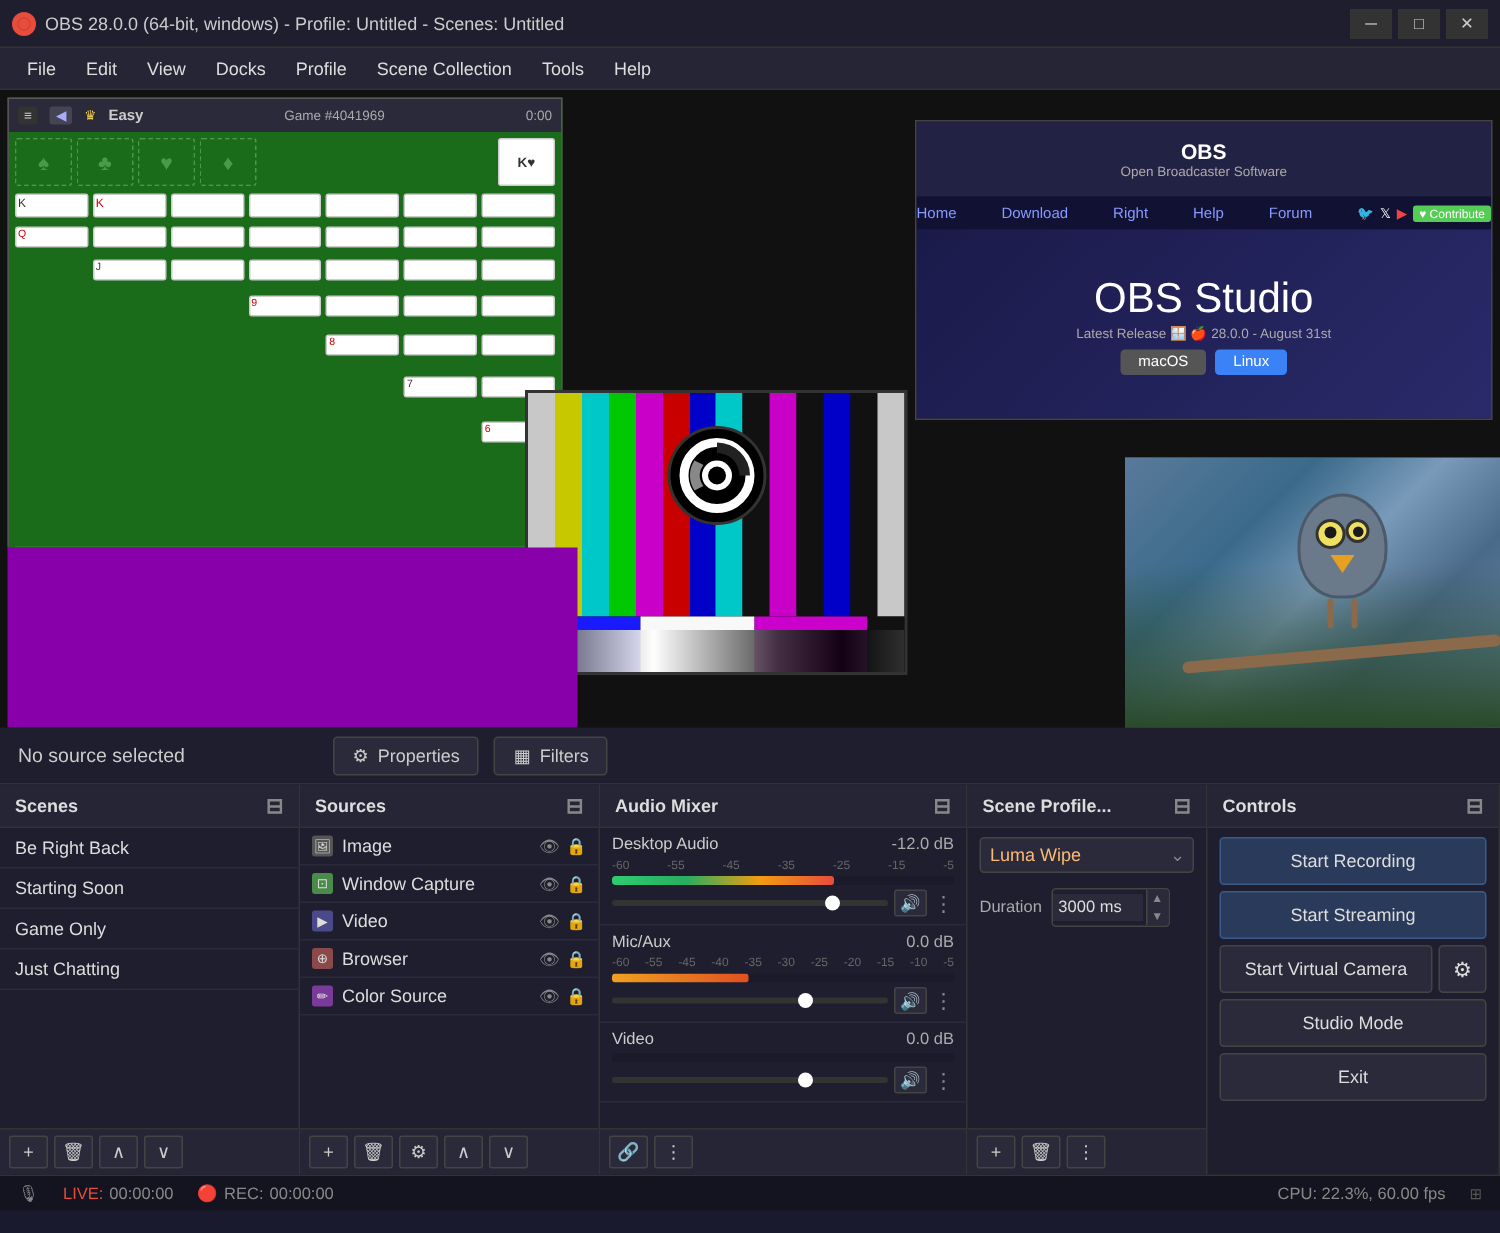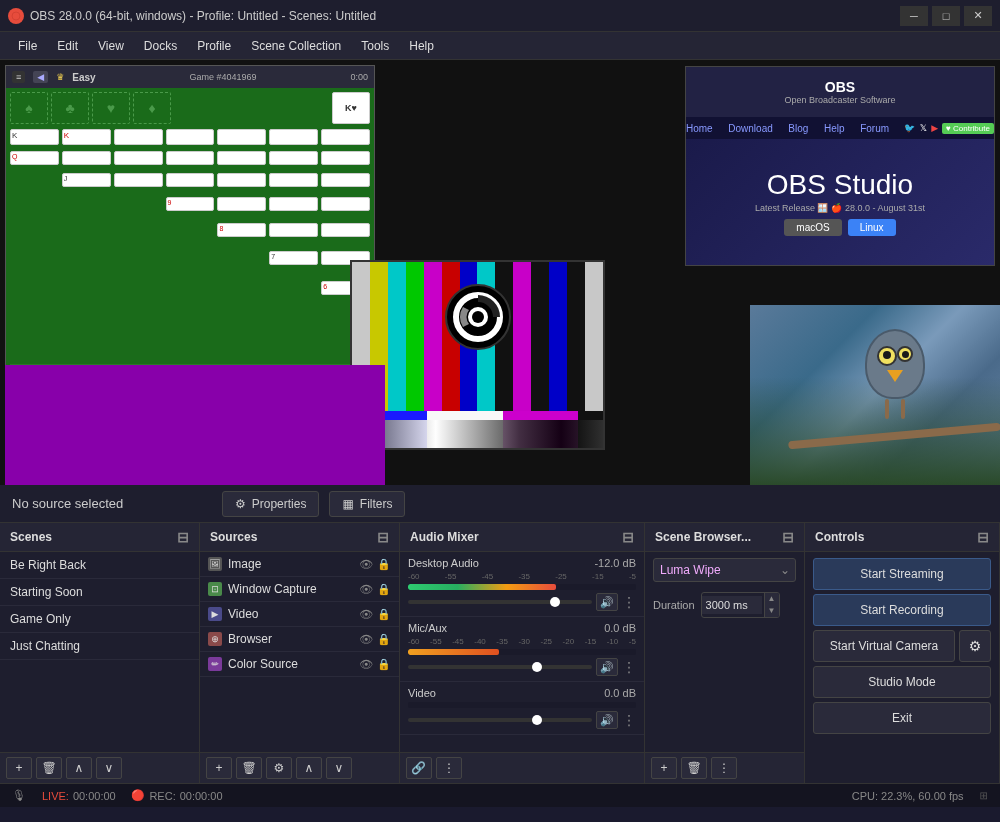--- a/index.html
+++ b/index.html
@@ -87,22 +87,22 @@
       display: flex; align-items: center;
       padding: 0 6px;
       font-size: 10px;
       color: #ccc;
       gap: 8px;
     }
 
     
     .obs-website {
       position: absolute;
-      top: 6px; right: 5px;
-      width: 310px; height: 200px;
+      top: 20px; right: 5px;
+      width: 385px; height: 200px;
       background: #1a1a3a;
       border: 1px solid #444;
       overflow: hidden;
     }
     .obs-website-header {
       background: #222244;
       height: 50px;
       display: flex; align-items: center; justify-content: center;
       flex-direction: column;
     }
@@ -557,21 +557,21 @@
   </div>
 
   <div class="obs-website">
     <div class="obs-website-header">
       <div style="font-size:14px; font-weight:bold; color:white;">OBS</div>
       <div style="font-size:9px; color:#aaa;">Open Broadcaster Software</div>
     </div>
     <div class="obs-website-nav">
       <span>Home</span>
       <span>Download</span>
-      <span>Blog</span>
+      <span>Right</span>
       <span>Help</span>
       <span>Forum</span>
       <span style="display:flex; gap:4px; color:#fff; font-size:9px;">
         <span style="color:#1da1f2;">🐦</span>
         <span>𝕏</span>
         <span style="color:#ee4444;">▶</span>
         <span style="background:#5c5; color:#fff; padding:1px 4px; border-radius:2px; font-size:8px;">♥ Contribute</span>
       </span>
     </div>
     <div class="obs-website-content">
@@ -844,26 +844,26 @@
       </div>
     </div>
     <div class="audio-panel-footer">
       <button class="toolbar-btn">🔗</button>
       <button class="toolbar-btn">⋮</button>
     </div>
   </div>
 
   <div class="panel transitions-panel">
     <div class="panel-header">
-      <span>Scene Browser...</span>
+      <span>Scene Profile...</span>
       <span class="panel-header-icon">⊟</span>
     </div>
     <div style="flex:1;">
       <div style="position:relative; margin:6px 8px;">
-        <select style="width:100%; background:#2a2a3a; border:1px solid #444; color:#f0abfc; padding:4px 6px; font-size:12px; cursor:pointer; border-radius:3px; appearance:none;">
+        <select style="width:100%; background:#2a2a3a; border:1px solid #444; color:#fdba74; padding:4px 6px; font-size:12px; cursor:pointer; border-radius:3px; appearance:none;">
           <option>Luma Wipe</option>
           <option>Cut</option>
           <option>Fade</option>
           <option>Swipe</option>
         </select>
         <span style="position:absolute; right:6px; top:50%; transform:translateY(-50%); color:#888; pointer-events:none;">⌄</span>
       </div>
       <div class="transition-row">
         <span class="transition-label">Duration</span>
         <div style="display:flex; align-items:center; gap:2px; border:1px solid #444; border-radius:3px; overflow:hidden;">
@@ -883,22 +883,22 @@
       <button class="toolbar-btn">⋮</button>
     </div>
   </div>
 
   <div class="panel controls-panel">
     <div class="panel-header">
       <span>Controls</span>
       <span class="panel-header-icon">⊟</span>
     </div>
     <div class="controls-content">
+      <button class="control-btn primary">Start Recording</button>
       <button class="control-btn primary">Start Streaming</button>
-      <button class="control-btn primary">Start Recording</button>
       <div class="virtual-camera-row">
         <button class="control-btn virtual-camera-btn">Start Virtual Camera</button>
         <button class="settings-icon-btn">
           <span>⚙</span>
         </button>
       </div>
       <button class="control-btn">Studio Mode</button>
       <button class="control-btn">Exit</button>
     </div>
   </div>

